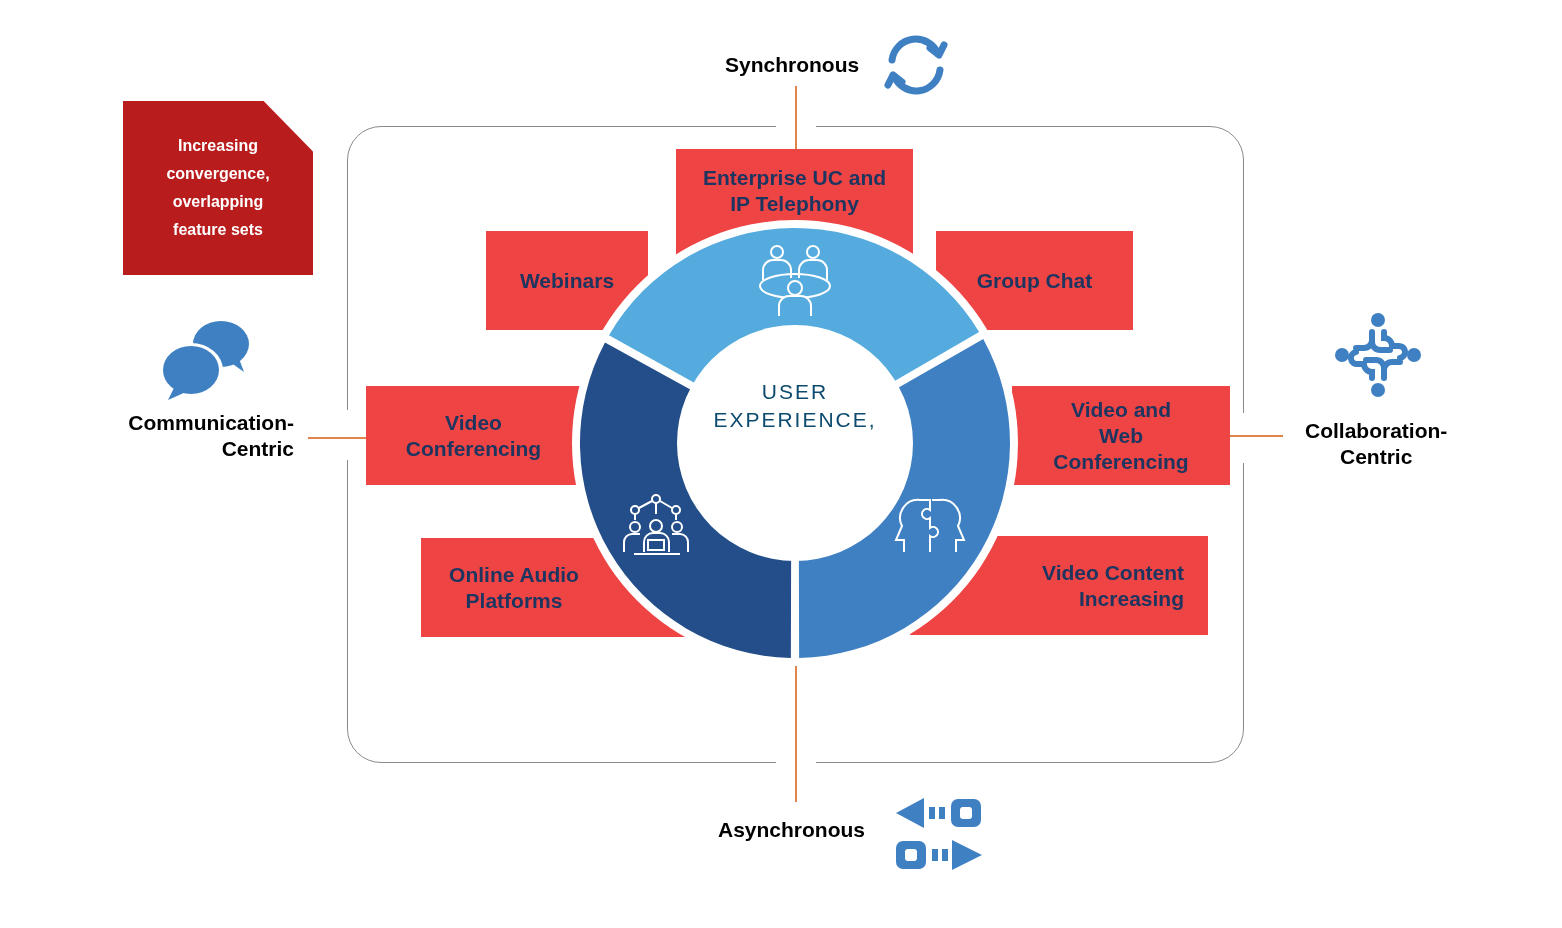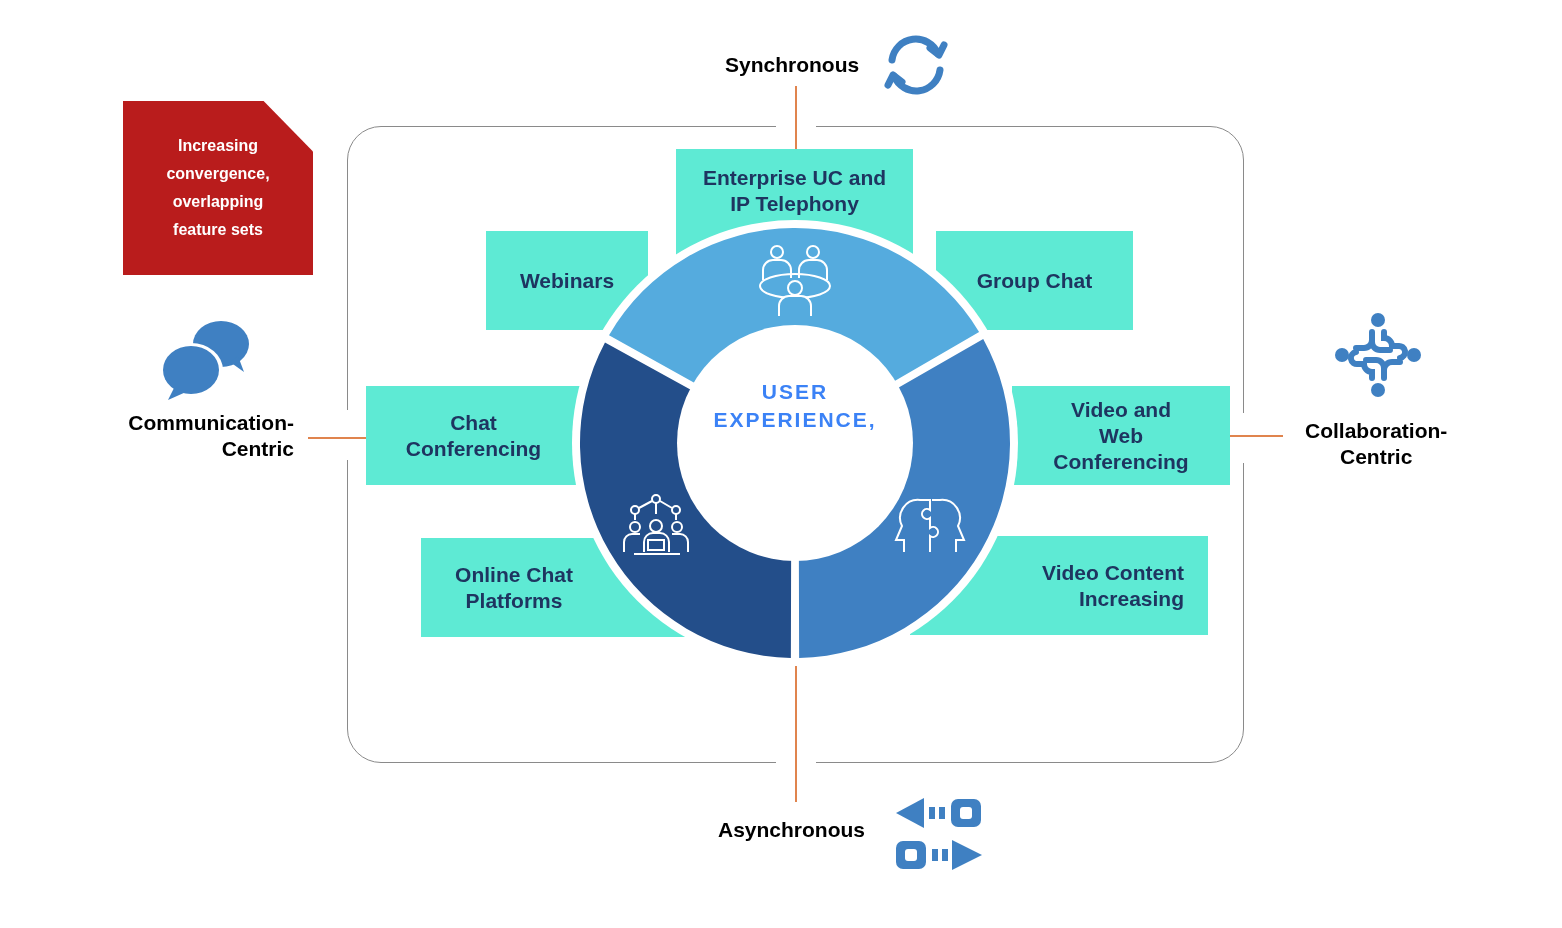--- a/index.html
+++ b/index.html
@@ -4,28 +4,28 @@
 <style>
   html, body { margin:0; padding:0; background:#ffffff; }
   body { width:1562px; height:928px; position:relative; overflow:hidden;
          font-family:"Liberation Sans", "DejaVu Sans", sans-serif; color:#1E3560; }
   .abs { position:absolute; }
   .frame { left:347px; top:126px; width:897px; height:637px; border:1.5px solid #8a8a8a;
            border-radius:34px; box-sizing:border-box; }
   .gap { background:#fff; position:absolute; }
   .axis { background:#E0844E; position:absolute; }
   .label { font-weight:700; font-size:21px; color:#000000; line-height:26px; }
-  .cat { position:absolute; background:#5eead4; display:flex; align-items:center; justify-content:center;
+  .cat { position:absolute; background:#ef4444; display:flex; align-items:center; justify-content:center;
          text-align:center; font-weight:700; font-size:21px; line-height:26px; color:#1E3560; box-sizing:border-box; }
   .note { left:123px; top:101px; width:190px; height:174px; background:#b91c1c;
           clip-path:polygon(0 0, 74% 0, 100% 29%, 100% 100%, 0 100%);
           color:#fff; font-weight:700; font-size:16px; line-height:28px;
           display:flex; align-items:center; justify-content:center; text-align:center; }
   .center-text { position:absolute; left:677px; top:378px; width:236px; text-align:center;
-                 font-weight:700; font-size:21px; line-height:28px; letter-spacing:2px; color:#3b82f6; }
+                 font-weight:400; font-size:21px; line-height:28px; letter-spacing:2px; color:#0c4a6e; }
   .center-text span { display:block; }
 </style>
 </head>
 <body>
 
 <div class="abs frame"></div>
 
 <div class="gap" style="left:776px;top:120px;width:40px;height:12px;"></div>
 <div class="gap" style="left:776px;top:757px;width:40px;height:12px;"></div>
 <div class="gap" style="left:341px;top:410px;width:12px;height:50px;"></div>
@@ -115,34 +115,34 @@
     </div>
 </div>
 <div class="cat" style="left:486px;top:231px;width:162px;height:99px;">
   <div>Webinars</div>
 </div>
 <div class="cat" style="left:936px;top:231px;width:197px;height:99px;">
   <div>Group Chat</div>
 </div>
 <div class="cat" style="left:366px;top:386px;width:215px;height:99px;">
   <div>
-      <div>Chat</div>
+      <div>Video</div>
       <div>Conferencing</div>
     </div>
 </div>
 <div class="cat" style="left:1012px;top:386px;width:218px;height:99px;">
   <div>
       <div>Video and</div>
       <div>Web</div>
       <div>Conferencing</div>
     </div>
 </div>
 <div class="cat" style="left:421px;top:538px;width:270px;height:99px;justify-content:flex-start;padding-left:0;">
   <div style="width:186px;text-align:center;">
-      <div>Online Chat</div>
+      <div>Online Audio</div>
       <div>Platforms</div>
     </div>
 </div>
 <div class="cat" style="left:910px;top:536px;width:298px;height:99px;justify-content:flex-end;">
   <div style="width:250px;text-align:right;padding-right:24px;">
       <div>Video Content</div>
       <div>Increasing</div>
     </div>
 </div>
 

